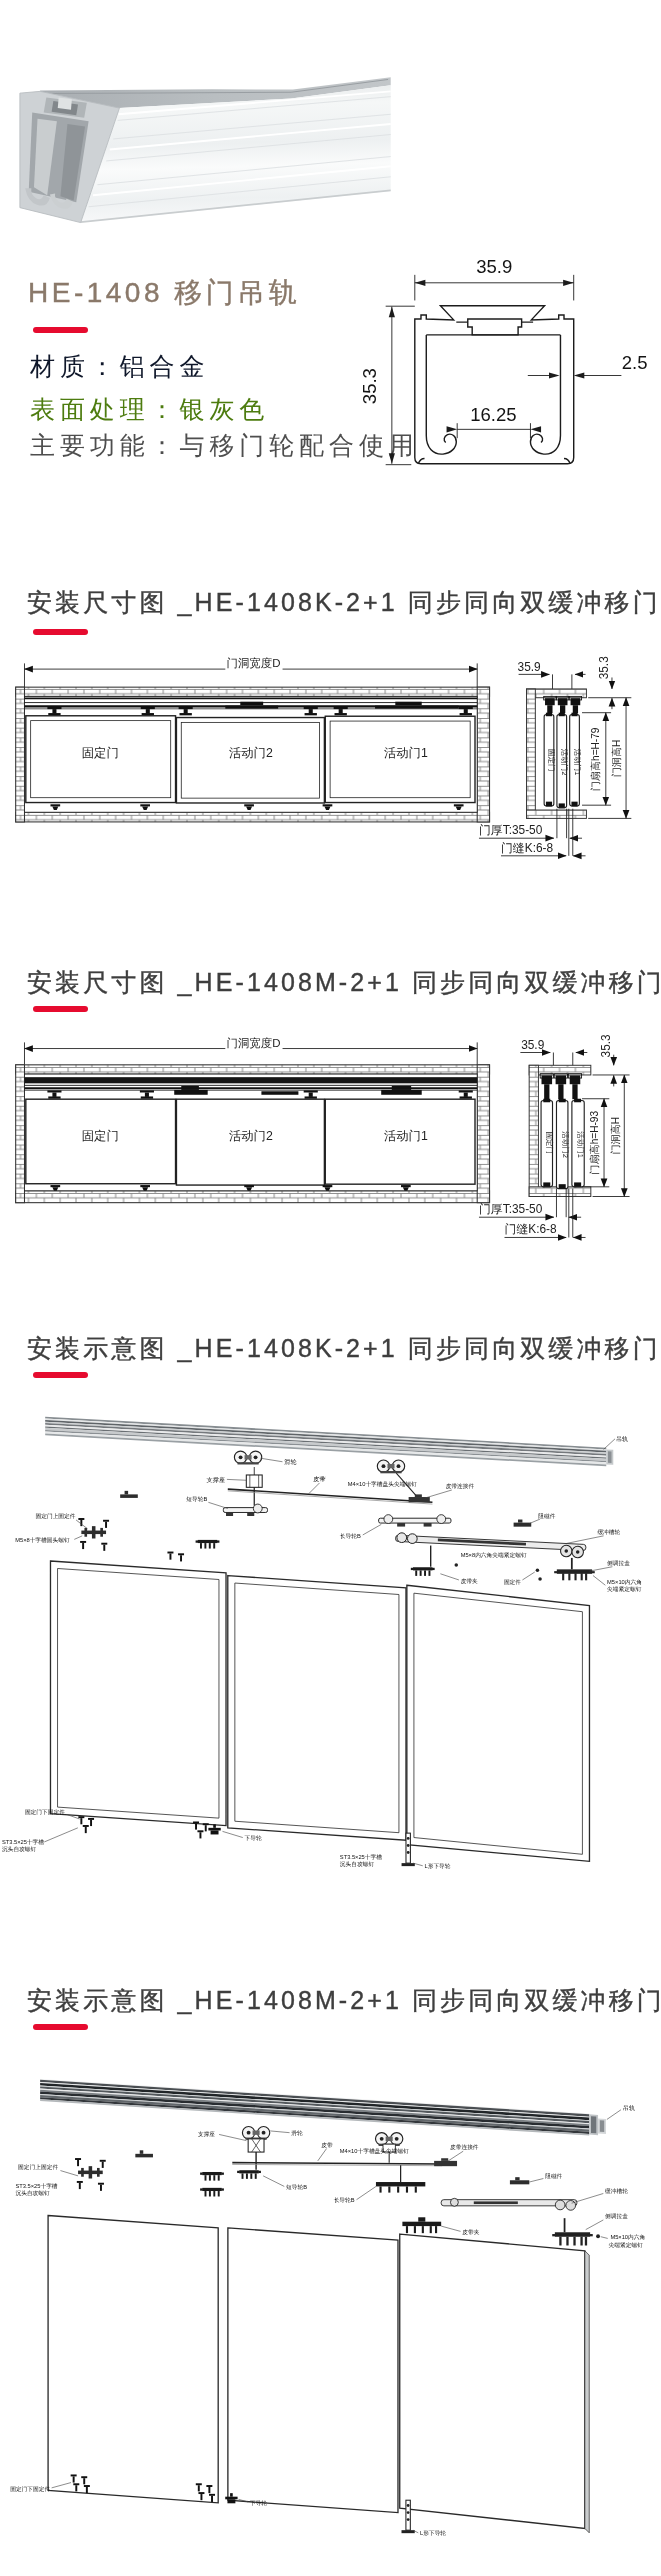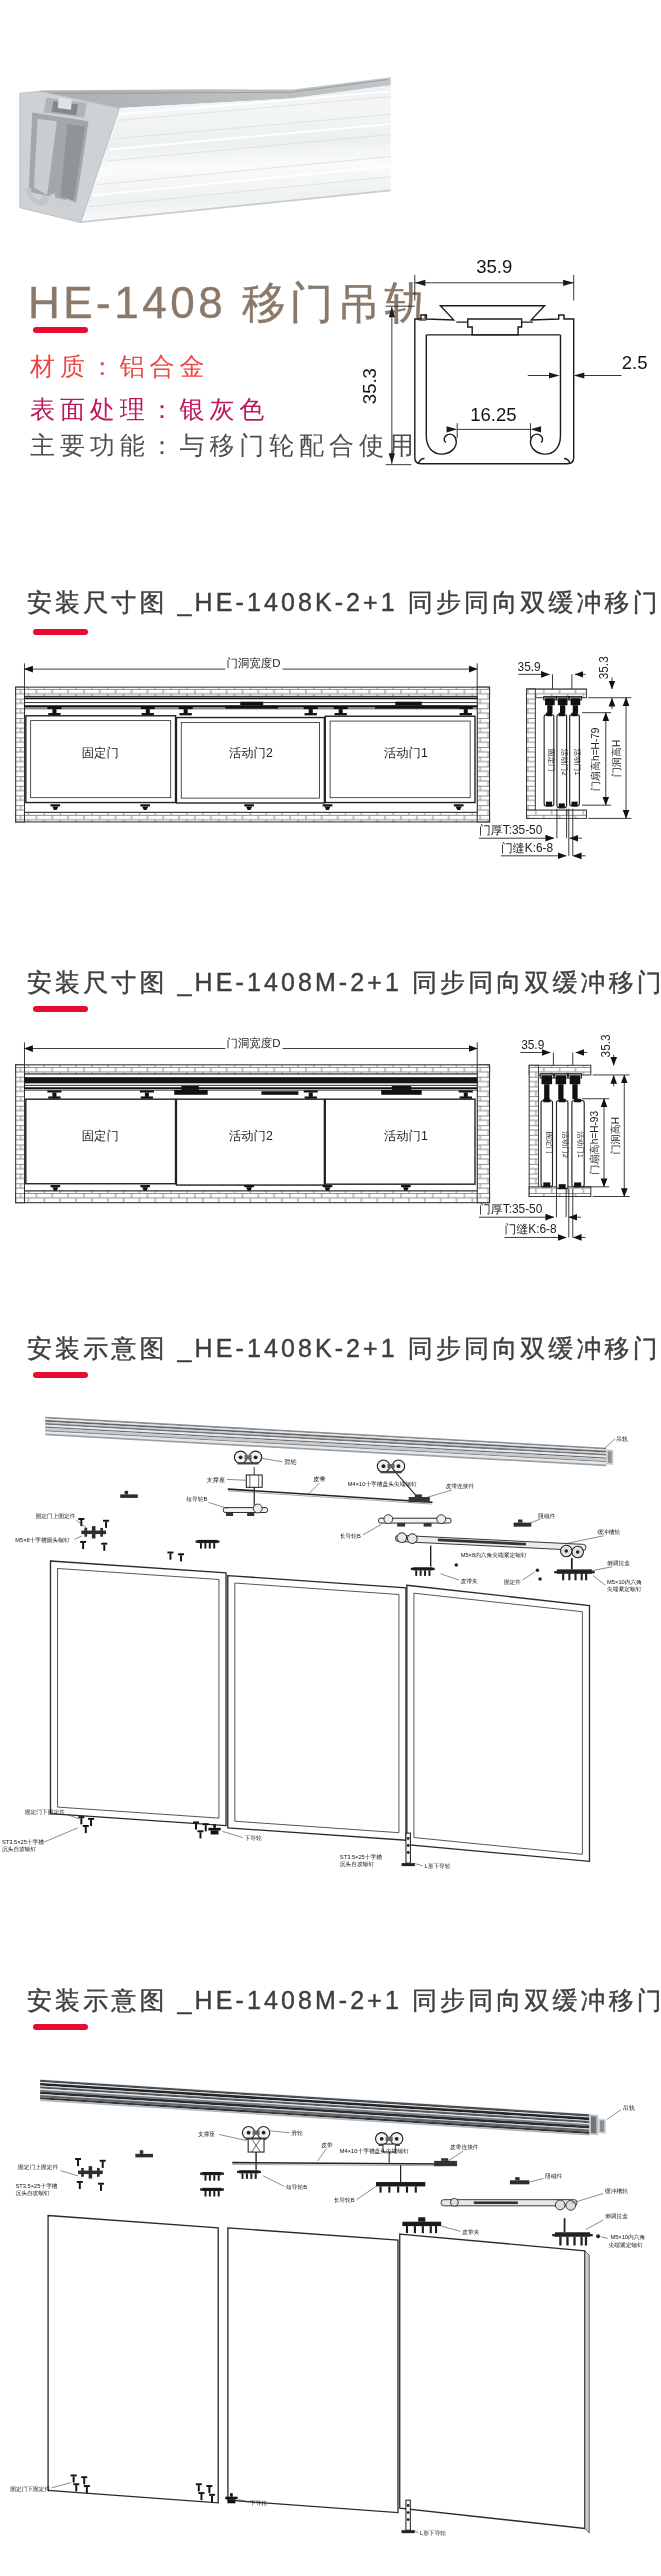--- a/index.html
+++ b/index.html
@@ -60,27 +60,27 @@
 <polygon points="52,111 98,117 95,134 49,128" fill="#b0b5b8"></polygon>
 <polygon points="60,115 88,119 86,131 58,127" fill="#82878b"></polygon>
 <polygon points="66,111 81,113 80,125 65,123" fill="#dfe2e3"></polygon>
 
 <path d="M28,214 q3,16 14,19 q11,3 14,-8 l-7,-3 q-3,7 -9,3 q-6,-4 -5,-11z" fill="#c2c6c9"></path>
 <path d="M56,221 q4,14 14,16 q10,2 12,-8 l-7,-3 q-3,7 -9,3 q-5,-4 -4,-9z" fill="#cbcfd1"></path>
 
 <polygon points="22,106 45,104 135,123 91,253 22,236" fill="none" stroke="#b7bcbf" stroke-width="1"></polygon>
 </svg>
 
-<div class="abs" style="left:28px;top:274px;font-size:44px;letter-spacing:3.5px;color:#8a796a;white-space:nowrap;-webkit-text-stroke:0.4px #8a796a">HE-1408 移门吊轨</div>
+<div class="abs" style="left:28px;top:274px;font-size:28px;letter-spacing:3.5px;color:#8a796a;white-space:nowrap;-webkit-text-stroke:0.4px #8a796a">HE-1408 移门吊轨</div>
 
 <div class="abs" style="left:33px;top:327px;width:55px;height:6.2px;border-radius:3.1px;background:#e60b2f"></div>
 
-<div class="abs" style="left:30px;top:350px;font-size:25px;letter-spacing:4.9px;color:#ef4444">材质：铝合金</div>
-
-<div class="abs" style="left:30px;top:393px;font-size:25px;letter-spacing:4.9px;color:#be185d">表面处理：银灰色</div>
+<div class="abs" style="left:30px;top:350px;font-size:25px;letter-spacing:4.9px;color:#0f172a">材质：铝合金</div>
+
+<div class="abs" style="left:30px;top:393px;font-size:25px;letter-spacing:4.9px;color:#4d7c0f">表面处理：银灰色</div>
 
 <div class="abs" style="left:30px;top:429px;font-size:25px;letter-spacing:4.9px;color:#4e4e4e">主要功能：与移门轮配合使用</div>
 
 <svg class="abs" style="left:353px;top:251px" width="309" height="234" viewBox="400 285 350 265">
 <g stroke="#1c1c1c" stroke-width="1.6" fill="none" stroke-linejoin="miter">
 
 <path d="M470,362 L477,362 L477,357.5 L483,357.5 L483,362 L514,363 L499,347 L617,347 L602,363 L633,362 L633,357.5 L639,357.5 L639,362 L650,362 L650,519 Q650,526 643,526 L477,526 Q470,526 470,519 Z"></path>
 
 <path d="M530,362 L591,362 L591,371 L587,371 L587,380 L535,380 L535,371 L530,371 Z"></path>
 

